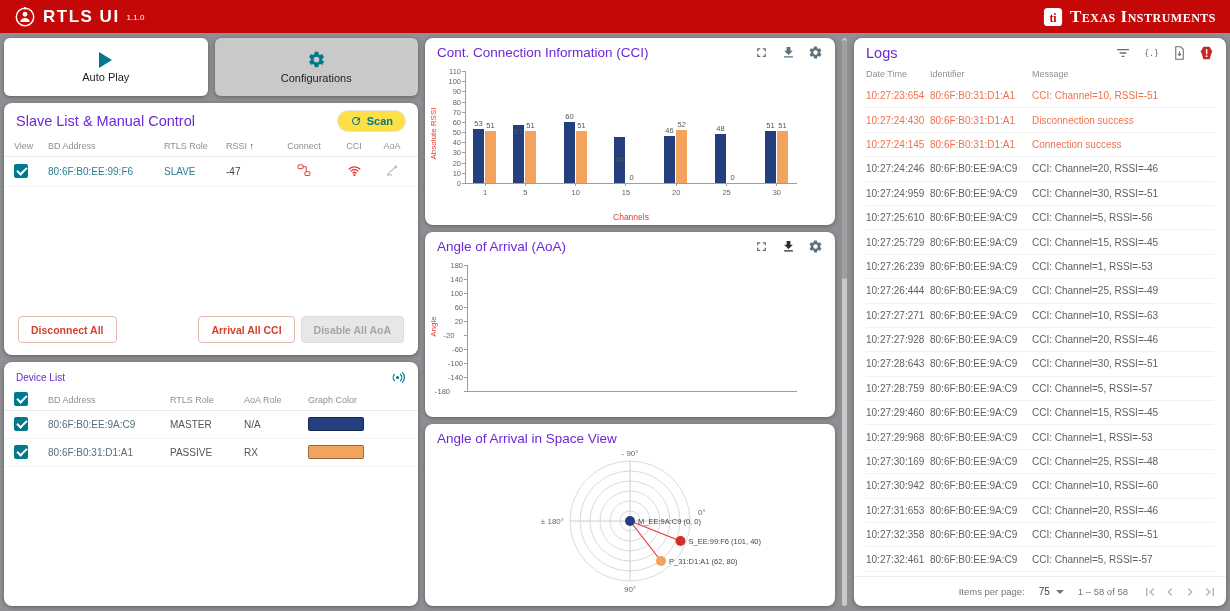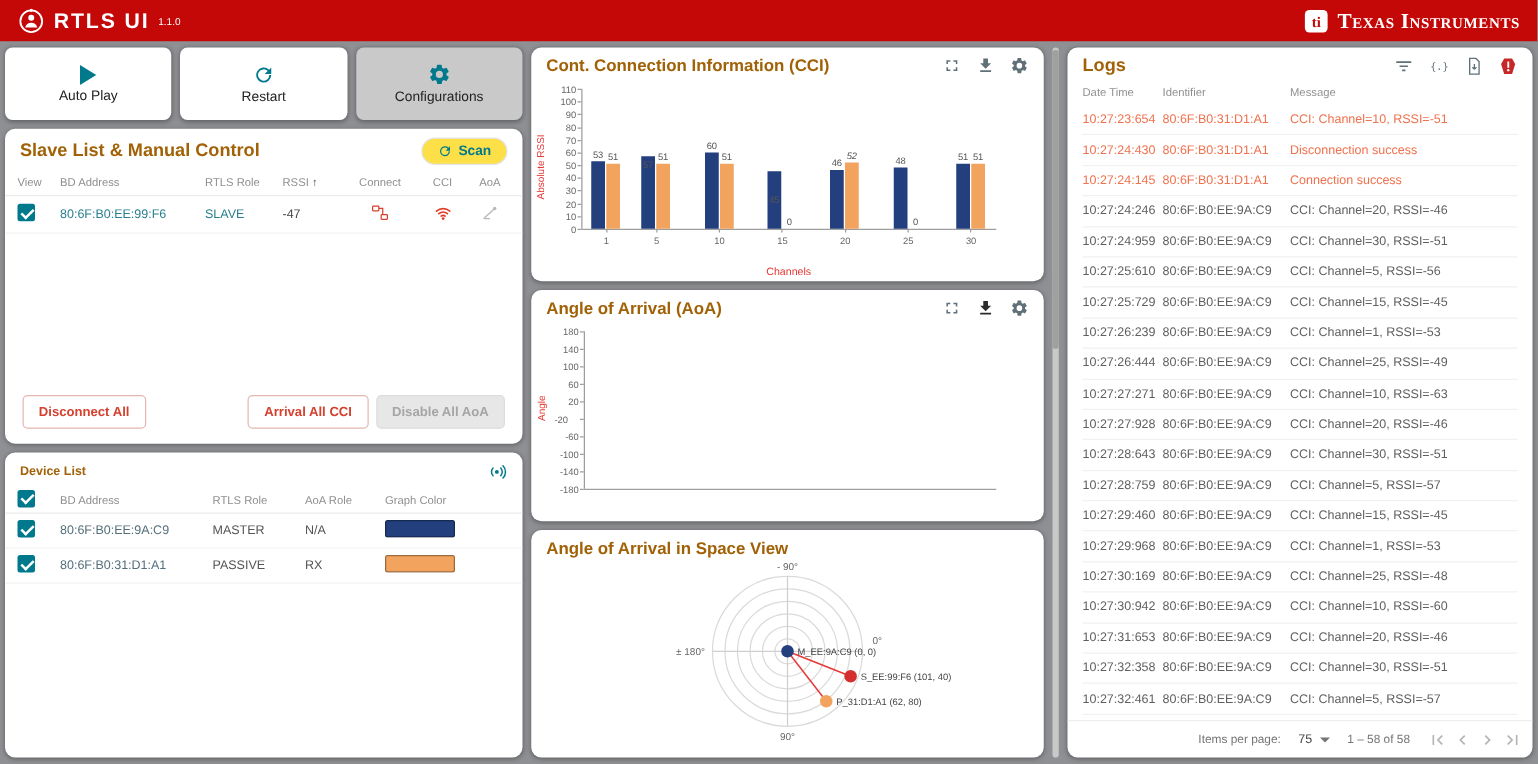--- a/index.html
+++ b/index.html
@@ -18,21 +18,21 @@
   .layout{display:flex;height:578px;padding:5px 4px;gap:7px}
   .col{display:flex;flex-direction:column;gap:7px}
   .col1{width:414px}
   .col2{width:410px}
   .col3{flex:1}
   .vscroll{width:5px;background:#c9c9c9;border-radius:3px;position:relative}
   .vscroll .thumb{position:absolute;top:2px;height:42%;width:100%;background:#a0a0a0;border-radius:3px}
 
   .panel{background:#fff;border-radius:8px;box-shadow:0 1px 4px rgba(0,0,0,.35);overflow:hidden;display:flex;flex-direction:column}
   .panel-head{display:flex;justify-content:space-between;align-items:center;padding:7px 12px 3px;flex:0 0 auto}
-  .panel-title{color:#a16207;font-size:13.5px;font-weight:bold}
+  .panel-title{color:#6d28d9;font-size:13.5px;font-weight:normal}
   .head-icons{display:flex;gap:12px;align-items:center}
   .ico{display:inline-flex;align-items:center;justify-content:center;cursor:pointer;background:none;border:none;padding:0}
 
   
   .toolbar{display:flex;gap:7px;height:58px;flex:0 0 auto}
   .card{flex:1;background:#fff;border-radius:6px;box-shadow:0 1px 4px rgba(0,0,0,.35);display:flex;flex-direction:column;align-items:center;justify-content:center;gap:3px;cursor:pointer}
   .card.selected{background:#c9c9c9}
   .card .label{font-size:11px;color:#222}
   .play-tri{width:0;height:0;border-left:13px solid #00798c;border-top:8px solid transparent;border-bottom:8px solid transparent}
 
@@ -111,28 +111,20 @@
 </header>
 
 <main class="layout">
 
   <section class="col col1">
 
     <div class="toolbar">
       <div class="card">
         <span class="play-tri"></span>
         <span class="label">Auto Play</span>
-      </div>
-      <div class="card">
-        <span class="ico">
-          <svg width="18" height="18" viewBox="0 0 24 24">
-              <path d="M17.65 6.35A8 8 0 1 0 20 12h-2.1a6 6 0 1 1-1.67-4.17L13 11h7V4z" fill="#00798c"></path>
-            </svg>
-        </span>
-        <span class="label">Restart</span>
       </div>
       <div class="card selected">
         <span class="ico">
           <svg width="19" height="19" viewBox="0 0 24 24">
               <path fill="#00798c" d="M19.14 12.94c.04-.3.06-.61.06-.94s-.02-.64-.07-.94l2.03-1.58a.5.5 0 0 0 .12-.64l-1.92-3.32a.5.5 0 0 0-.61-.22l-2.39.96c-.5-.38-1.03-.7-1.62-.94l-.36-2.54a.5.5 0 0 0-.5-.42h-3.84a.5.5 0 0 0-.5.42l-.36 2.54c-.59.24-1.13.57-1.62.94l-2.39-.96a.5.5 0 0 0-.61.22L2.74 8.84a.5.5 0 0 0 .12.64l2.03 1.58c-.05.3-.09.63-.09.94s.02.64.07.94l-2.03 1.58a.5.5 0 0 0-.12.64l1.92 3.32c.12.22.39.3.61.22l2.39-.96c.5.38 1.03.7 1.62.94l.36 2.54c.05.24.25.42.5.42h3.84c.25 0 .46-.18.5-.42l.36-2.54c.59-.24 1.13-.56 1.62-.94l2.39.96c.22.08.49 0 .61-.22l1.92-3.32a.5.5 0 0 0-.12-.64l-2.01-1.58zM12 15.6A3.6 3.6 0 1 1 12 8.4a3.6 3.6 0 0 1 0 7.2z"></path>
             </svg>
         </span>
         <span class="label">Configurations</span>
       </div>
     </div>
@@ -369,21 +361,21 @@
           <div class="ytick" style="left: 10px; top: 60px; width: 28px; text-align: right;">20</div>
           <div class="tickmark" style="left: 39px; top: 64px; width: 3px; height: 1px;"></div>
           <div class="ytick" style="left: 10px; top: 74px; width: 28px; text-align: center;">-20</div>
           <div class="tickmark" style="left: 39px; top: 78px; width: 3px; height: 1px;"></div>
           <div class="ytick" style="left: 10px; top: 88px; width: 28px; text-align: right;">-60</div>
           <div class="tickmark" style="left: 39px; top: 92px; width: 3px; height: 1px;"></div>
           <div class="ytick" style="left: 10px; top: 102px; width: 28px; text-align: right;">-100</div>
           <div class="tickmark" style="left: 39px; top: 106px; width: 3px; height: 1px;"></div>
           <div class="ytick" style="left: 10px; top: 116px; width: 28px; text-align: right;">-140</div>
           <div class="tickmark" style="left: 39px; top: 120px; width: 3px; height: 1px;"></div>
-          <div class="ytick" style="left: 10px; top: 130px; width: 28px; text-align: right;">-180</div>
+          <div class="ytick" style="left: 10px; top: 130px; width: 28px; text-align: left;">-180</div>
           <div class="tickmark" style="left: 39px; top: 134px; width: 3px; height: 1px;"></div>
         </div>
     </div>
 
     <div class="panel space-panel">
       <div class="panel-head">
         <span class="panel-title">Angle of Arrival in Space View</span>
       </div>
       <div class="plot space-wrap">
         <svg width="400" height="152" viewBox="0 0 400 152">

